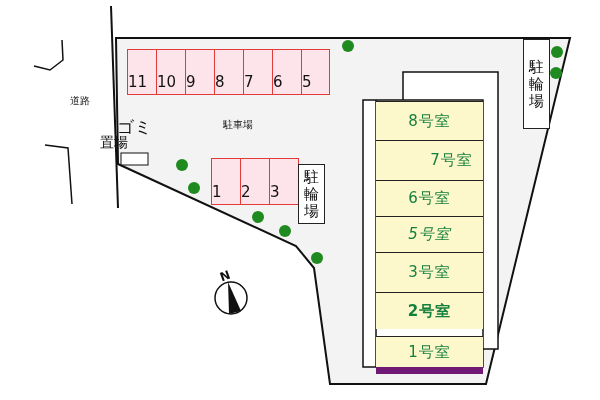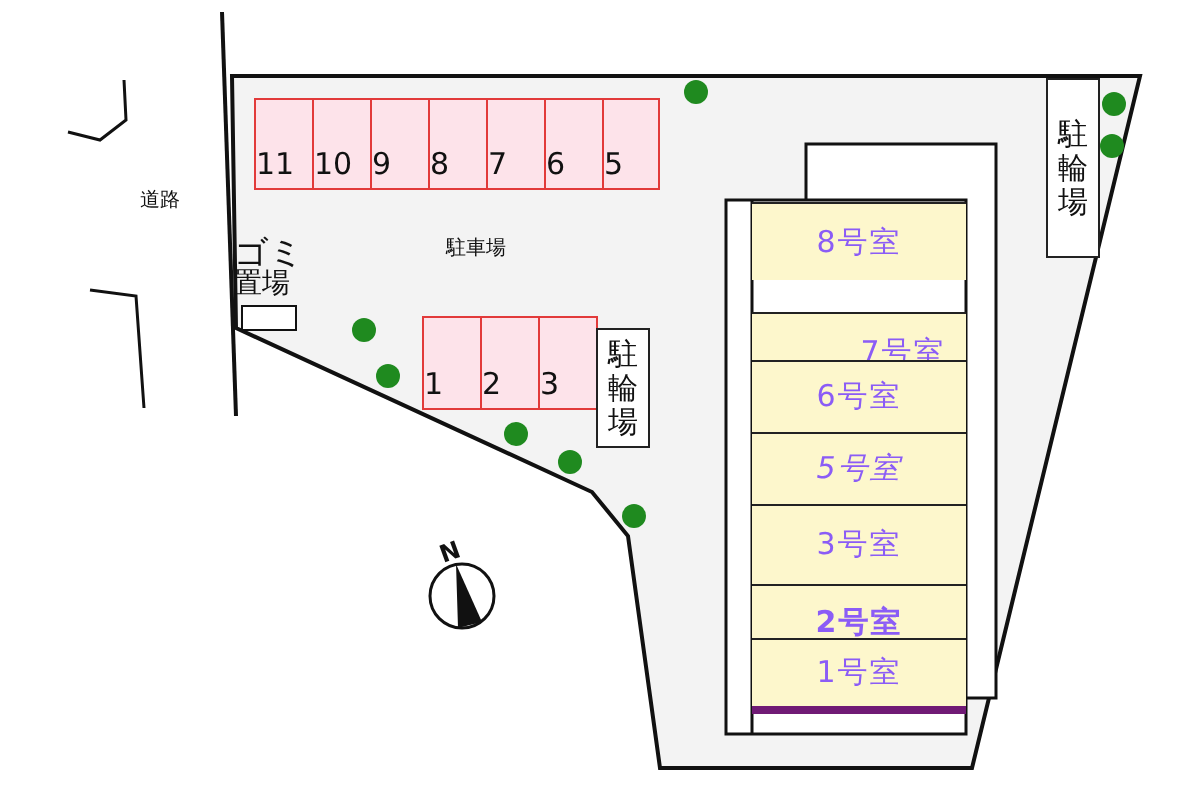--- a/index.html
+++ b/index.html
@@ -5,21 +5,21 @@
   html, body { margin:0; padding:0; background:#ffffff; }
   body { width:600px; height:400px; position:relative; overflow:hidden;
          font-family:"DejaVu Sans", "Liberation Sans", sans-serif; }
   svg { position:absolute; left:0; top:0; }
   .lbl { position:absolute; color:#111; font-size:10px; line-height:1; white-space:nowrap; }
   .slot { position:absolute; background:#fde3ea; border:1px solid #e23a3a; box-sizing:border-box;
           display:flex; align-items:flex-end; padding-bottom:3px;
           font-size:15px; color:#111; }
   .room { position:absolute; left:376px; width:107px; height:34px; background:#fdf7cc;
           border-top:1px solid #222; box-sizing:border-box;
-          display:flex; align-items:center; justify-content:center; font-size:15px; color:#8b5cf6; letter-spacing:1px; }
+          display:flex; align-items:center; justify-content:center; font-size:15px; color:#15803d; letter-spacing:1px; }
   .vbox { position:absolute; background:#fff; border:1px solid #222; box-sizing:border-box;
           display:flex; flex-direction:column; align-items:center; justify-content:center;
           font-size:15px; line-height:17px; color:#111; }
 </style>
 </head>
 <body>
 
 <svg width="600" height="400">
 
   <polygon points="116,38 570,38 486,384 330,384 314,268 296,246 118,164" fill="#f3f3f3" stroke="#111" stroke-width="2"></polygon>
@@ -87,47 +87,47 @@
     </div>
   <div class="slot" style="left:29px;top:0;width:30px;height:47px;">
       <span>2</span>
     </div>
   <div class="slot" style="left:58px;top:0;width:30px;height:47px;">
       <span>3</span>
     </div>
 </div>
 
 <div class="lbl" style="left:117px;top:119px;font-size:17px;">ゴミ</div>
-<div class="lbl" style="left:117px;top:135px;font-size:14px;">置場</div>
+<div class="lbl" style="left:100px;top:135px;font-size:14px;">置場</div>
 
 <div class="vbox" style="left:298px;top:164px;width:27px;height:60px;">
   <span>駐</span>
   <span>輪</span>
   <span>場</span>
 </div>
 
 <div class="vbox" style="left:523px;top:39px;width:27px;height:90px;">
   <span>駐</span>
   <span>輪</span>
   <span>場</span>
 </div>
 
 <div class="room" style="top:101px;height:39px;">
     <span>8号室</span>
   </div>
-<div class="room" style="top:156px;height:40px;padding-left:44px;">
+<div class="room" style="top:140px;height:40px;padding-left:44px;">
     <span>7号室</span>
   </div>
 <div class="room" style="top:180px;height:36px;text-align:center;">
     <span>6号室</span>
   </div>
 <div class="room" style="top:216px;height:36px;font-style:italic;">
     <span>5号室</span>
   </div>
 <div class="room" style="top:252px;height:40px;">
     <span>3号室</span>
   </div>
 <div class="room" style="top:292px;height:37px;font-weight:bold;">
     <span>2号室</span>
   </div>
-<div class="room" style="top:319px;height:38px;border-bottom:4px solid #701a75;">
+<div class="room" style="top:336px;height:38px;border-bottom:7px solid #701a75;">
     <span>1号室</span>
   </div>
 
 </body></html>

